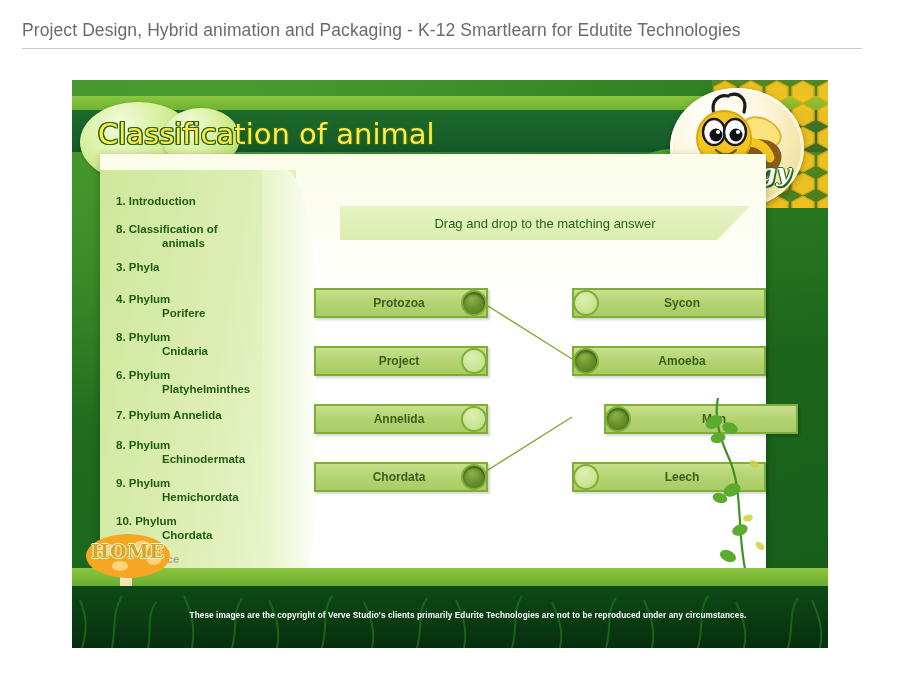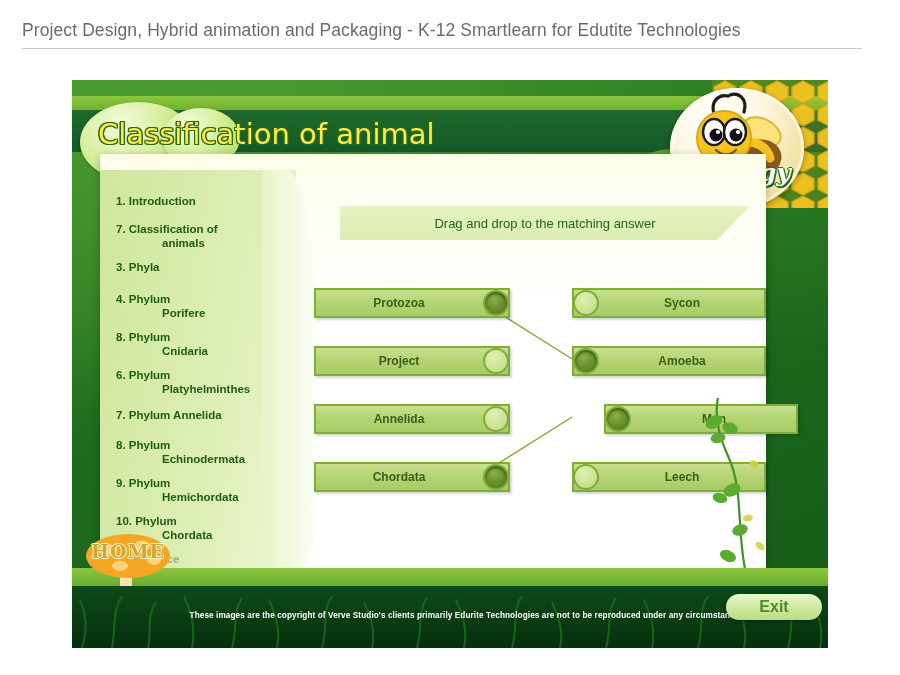--- a/index.html
+++ b/index.html
@@ -107,21 +107,21 @@
     clip-path:polygon(0 0,100% 0,92% 100%,0 100%);
     margin-left:22px;
   }
   .row-btn{
     position:absolute;height:26px;
     background:linear-gradient(180deg,#c8e08e 0%,#b4d473 48%,#a8cc66 100%);
     border:2px solid #7fae34;box-shadow:2px 2px 2px rgba(0,0,0,.16);
     display:flex;align-items:center;
     font-size:12px;font-weight:bold;color:#3c5e1a;
   }
-  .row-btn.left{left:18px;width:166px;justify-content:center;padding-right:26px;}
+  .row-btn.left{left:18px;width:166px;justify-content:center;padding-right:4px;}
   .row-btn.right{left:276px;width:164px;justify-content:center;padding-left:26px;}
   .knob{
     position:absolute;width:22px;height:22px;border-radius:50%;
     border:2px solid #7fae34;
   }
   .knob.filled{
     background:radial-gradient(circle at 40% 32%, #8cb348 0%, #6b9430 45%, #4f7520 100%);
     box-shadow:inset 0 2px 3px rgba(0,0,0,.45);
   }
   .knob.empty{
@@ -212,21 +212,21 @@
       <ellipse cx="34" cy="78" rx="22" ry="9" fill="#fbe27a" stroke="#d9b83c" stroke-width="2" transform="rotate(-12 34 78)"></ellipse>
     </svg>
   </div>
   <div id="bio-word">Biology</div>
 
   <div id="page">
     <div id="sidebar">
       <div id="sidebar-curve"></div>
       <div id="menu-list">
           <div class="menu-item" style="top: 24px;"><span>1. Introduction</span></div>
-          <div class="menu-item" style="top: 52px;"><span>7. Classification of</span><span class="cont">animals</span></div>
+          <div class="menu-item" style="top: 52px;"><span>8. Classification of</span><span class="cont">animals</span></div>
           <div class="menu-item" style="top: 90px;"><span>3. Phyla</span></div>
           <div class="menu-item" style="top: 122px;"><span>4. Phylum</span><span class="cont">Porifere</span></div>
           <div class="menu-item" style="top: 160px;"><span>8. Phylum</span><span class="cont">Cnidaria</span></div>
           <div class="menu-item" style="top: 198px;"><span>6. Phylum</span><span class="cont">Platyhelminthes</span></div>
           <div class="menu-item" style="top: 238px;"><span>7. Phylum Annelida</span></div>
           <div class="menu-item" style="top: 268px;"><span>8. Phylum</span><span class="cont">Echinodermata</span></div>
           <div class="menu-item" style="top: 306px;"><span>9. Phylum</span><span class="cont">Hemichordata</span></div>
           <div class="menu-item" style="top: 344px;"><span>10. Phylum</span><span class="cont">Chordata</span></div>
           <div class="menu-item muted" style="top: 382px;"><span>11. Practice</span></div>
           <div class="menu-item" style="top: 408px;"><span>12. Assessment</span></div>
@@ -330,14 +330,13 @@
     <ellipse cx="44" cy="22" rx="42" ry="22" fill="#f6a623"></ellipse>
     <g fill="#fbd37a">
       <ellipse cx="24" cy="16" rx="9" ry="6"></ellipse>
         <ellipse cx="58" cy="12" rx="8" ry="5.5"></ellipse>
       <ellipse cx="70" cy="26" rx="7" ry="5"></ellipse>
         <ellipse cx="36" cy="32" rx="8" ry="5"></ellipse>
     </g>
   </svg>
   <div id="home-label">HOME</div>
 
-  <div id="exit-btn">Exit</div>
 </div>
 
 </body></html>

